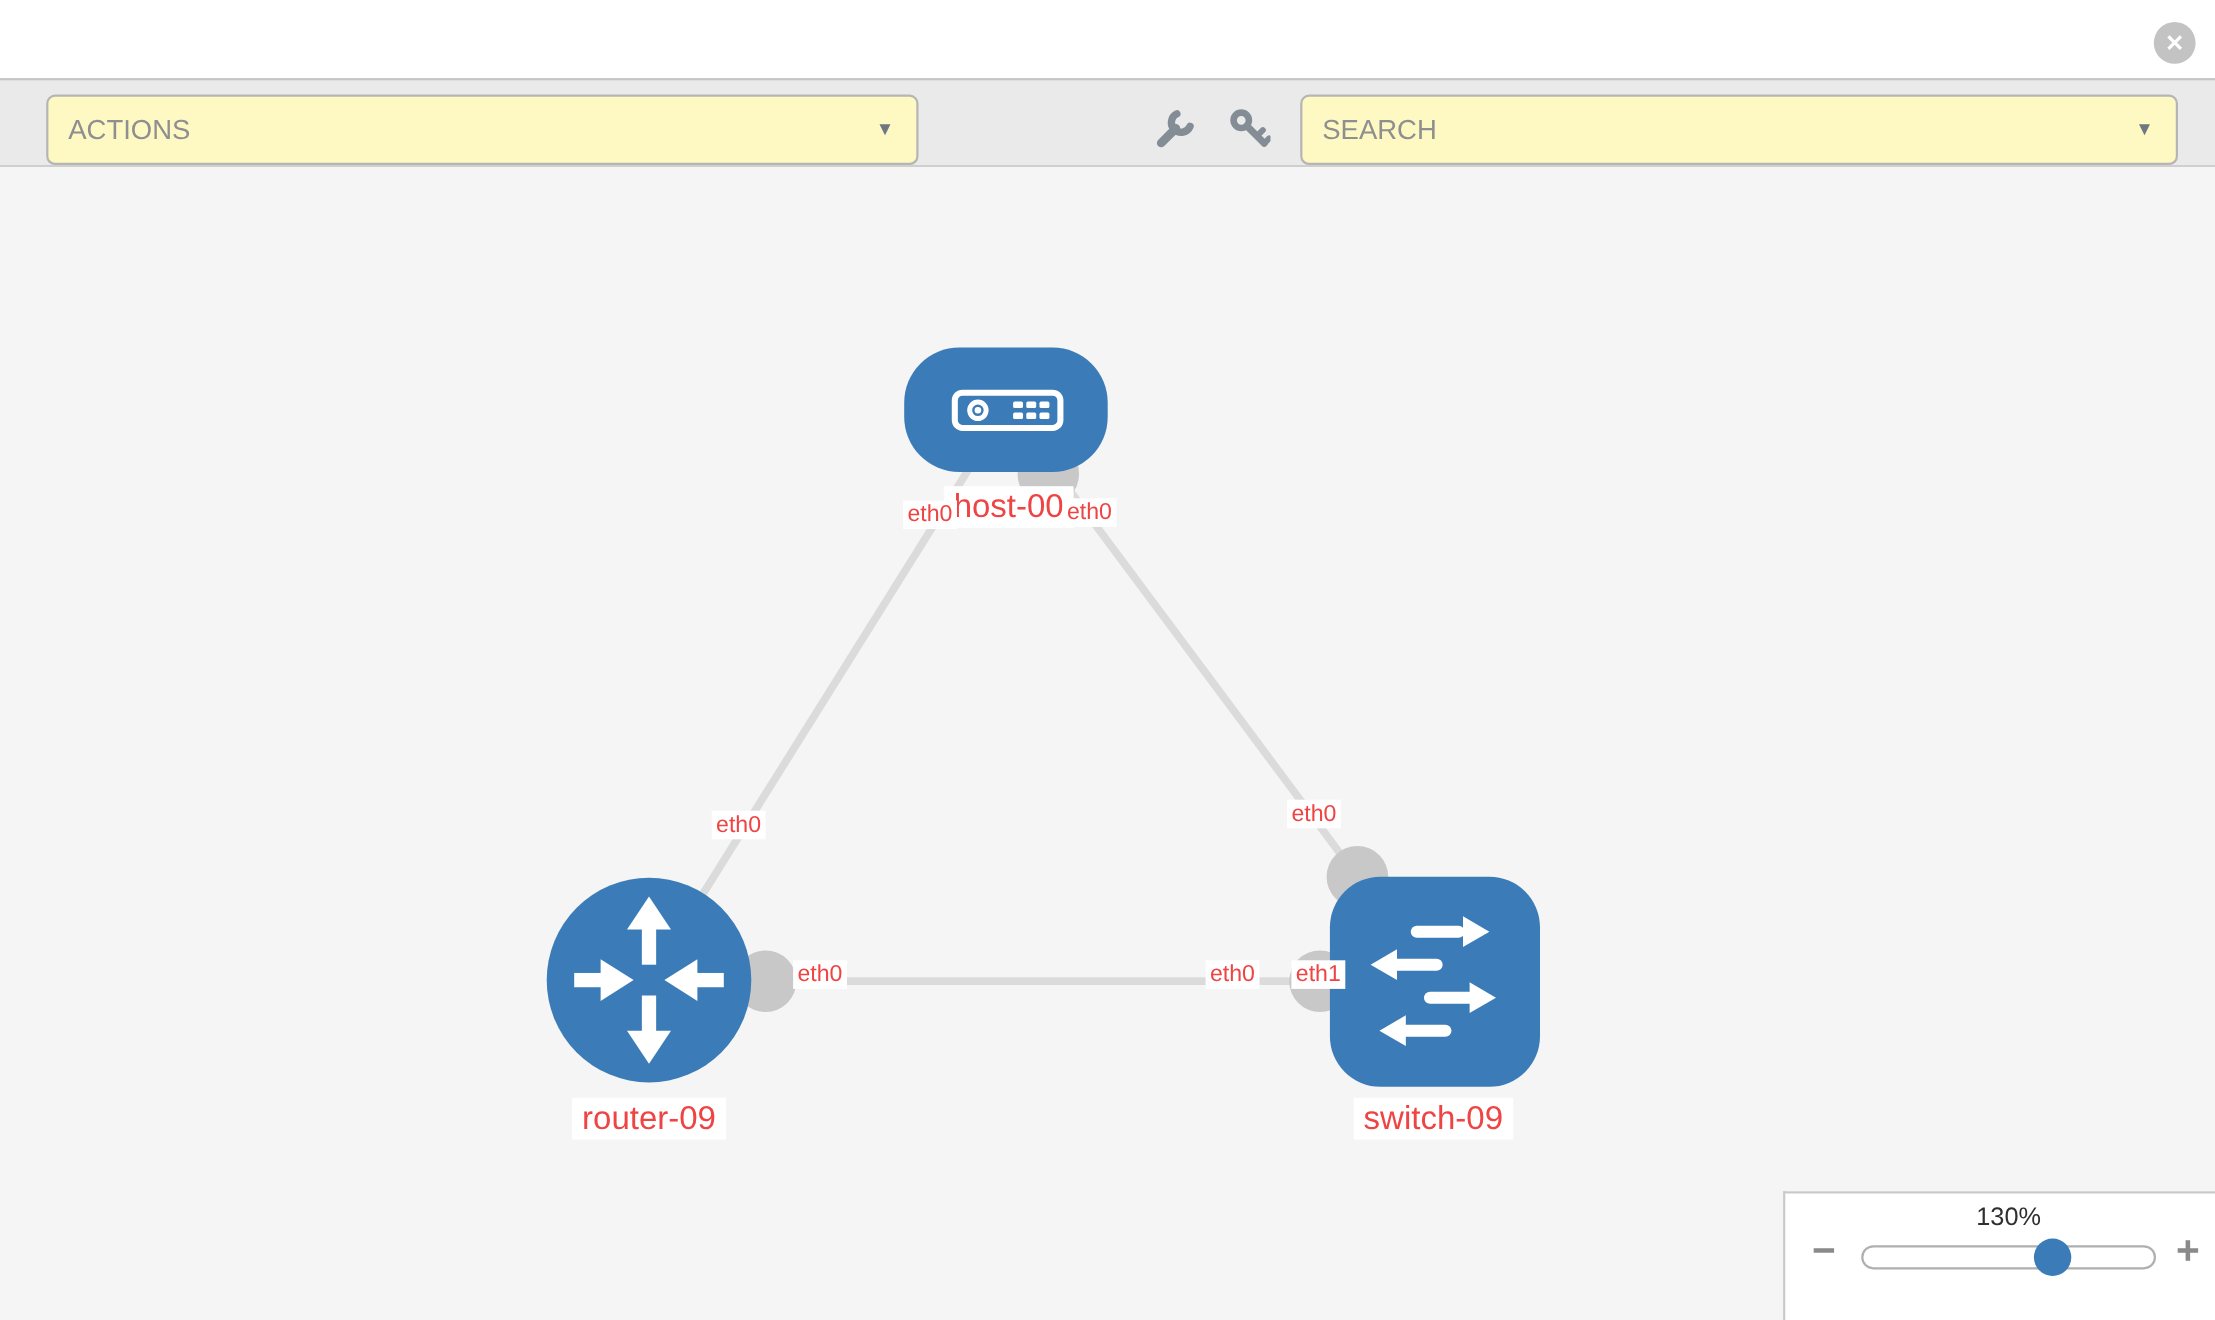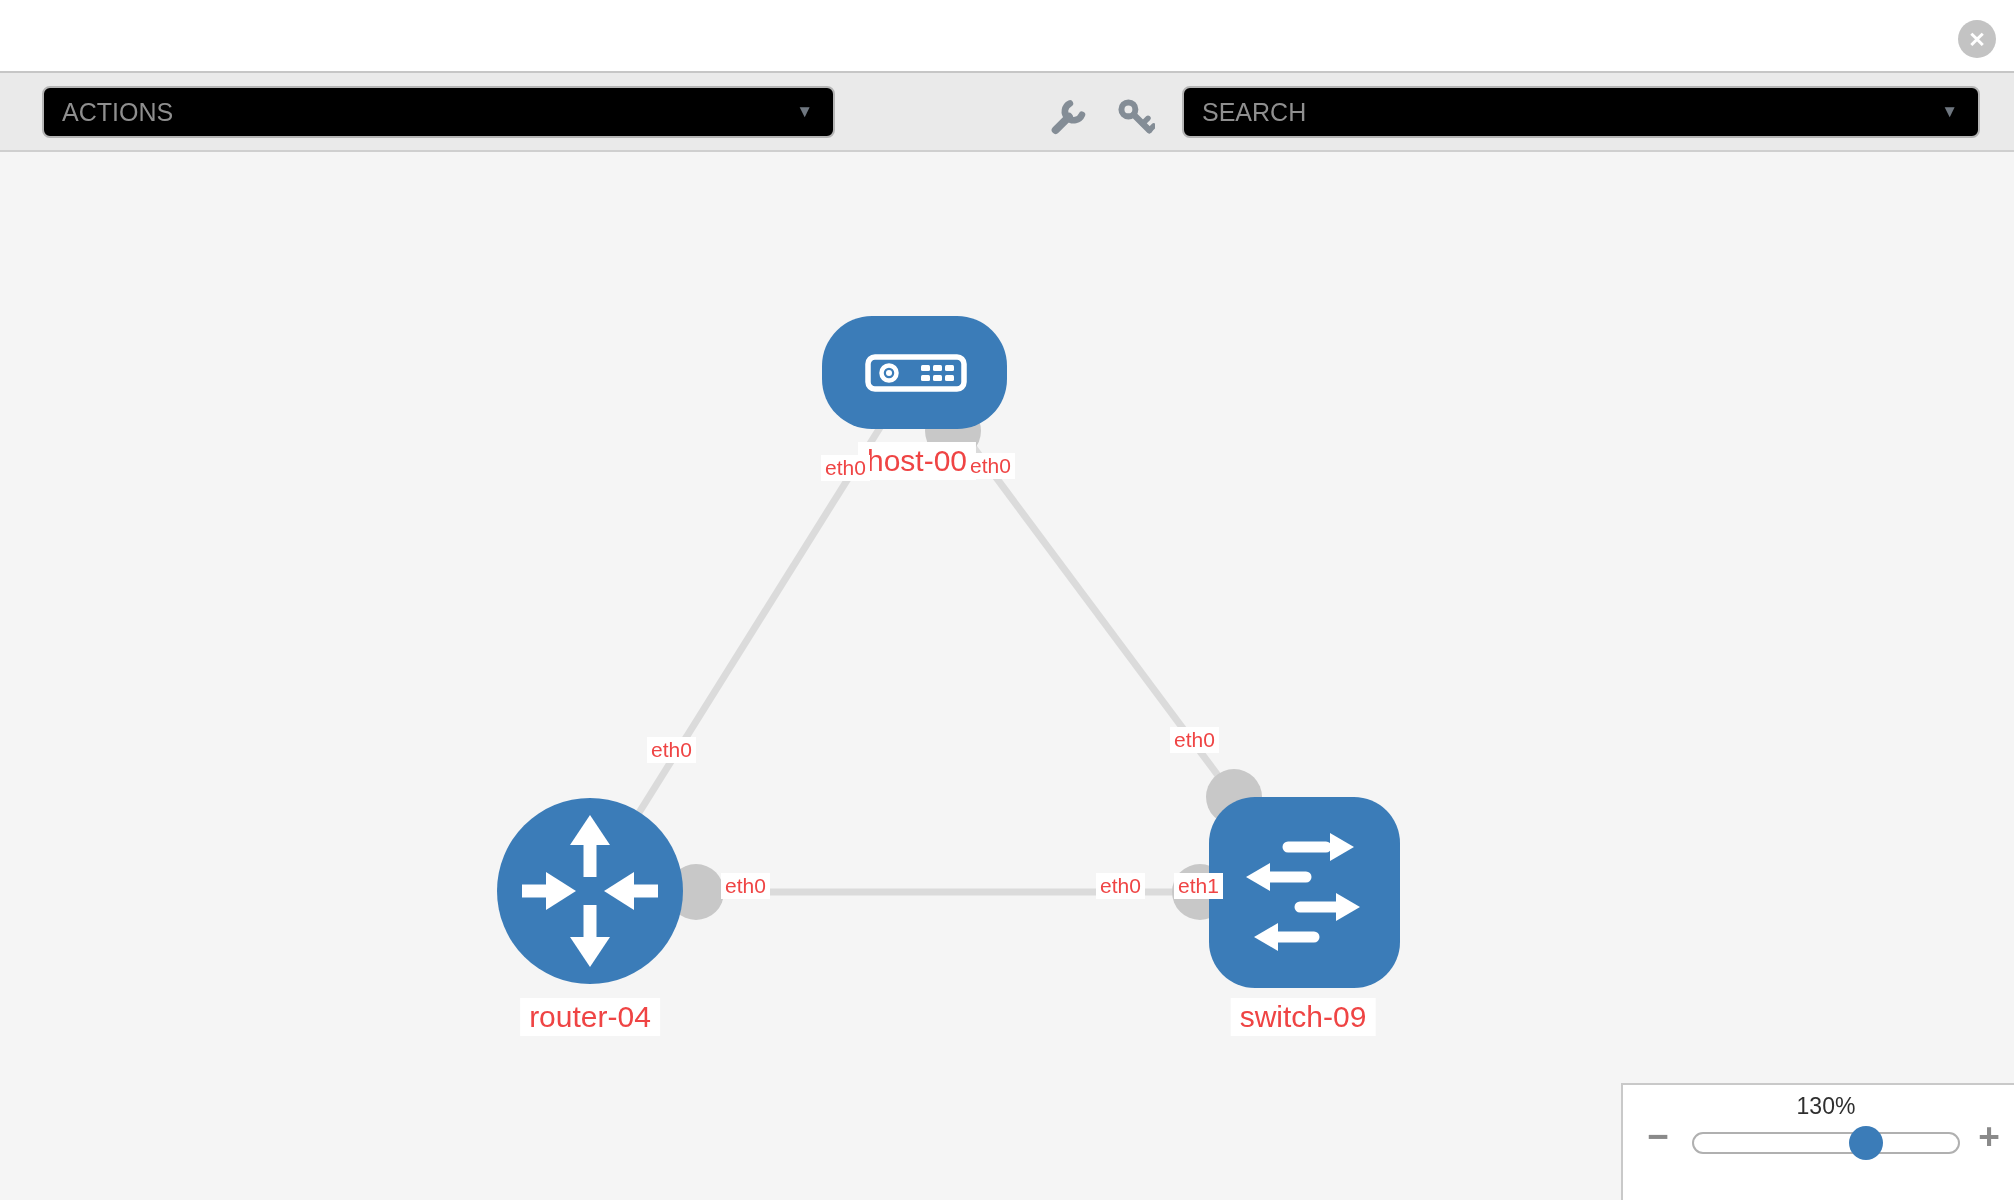--- a/index.html
+++ b/index.html
@@ -10,21 +10,21 @@
   
   .titlebar { position:absolute; left:0; top:0; width:2014px; height:71px; background:#fff; }
   .title { position:absolute; left:38px; top:18px; font-size:27px; font-weight:700; color:#5c5c5a; letter-spacing:0.2px; }
   .close-btn { position:absolute; right:18px; top:20px; width:38px; height:38px; border:none; border-radius:50%;
                background:#c3c3c3; cursor:pointer; display:flex; align-items:center; justify-content:center; }
   .close-x { color:#fff; font-size:21px; font-weight:700; line-height:1; }
 
   
   .toolbar { position:absolute; left:0; top:71px; width:2014px; height:81px; background:#eaeaea;
              border-top:2px solid #c6c6c6; border-bottom:2px solid #cfcfcf; }
-  .select { position:absolute; top:13px; height:52px; background:#000000; border:2px solid #b5b5b5; border-radius:8px;
+  .select { position:absolute; top:13px; height:64px; background:#fef9c3; border:2px solid #b5b5b5; border-radius:8px;
             display:flex; align-items:center; cursor:pointer; }
   .select-label { font-size:25px; color:#8f8f8f; padding-left:18px; }
   .chevron { position:absolute; right:20px; top:50%; transform:translateY(-50%); font-size:17px; color:#6f7780; }
   .select.actions { left:42px;  width:793px; }
   .select.search  { left:1182px; width:798px; }
   .tool-btn { position:absolute; top:22px; width:44px; height:44px; border:none; background:transparent; cursor:pointer;
               display:flex; align-items:center; justify-content:center; }
   .tool-btn.wrench { left:1046px; }
   .tool-btn.key    { left:1114px; }
 
@@ -151,21 +151,21 @@
           <polygon points="-58,-15 -34,-29 -34,-1" stroke="none"></polygon>
           <line x1="-4" y1="15" x2="32" y2="15" stroke-width="11"></line>
           <polygon points="56,15 32,1 32,29" stroke="none"></polygon>
           <line x1="10" y1="45" x2="-26" y2="45" stroke-width="11"></line>
           <polygon points="-50,45 -26,31 -26,59" stroke="none"></polygon>
         </g>
       </g>
     </svg>
 
     <div class="nlabel centered" style="left:917px; top:290px;">host-00</div>
-    <div class="nlabel centered" style="left:590px; top:846px;">router-04</div>
+    <div class="nlabel centered" style="left:590px; top:846px;">router-09</div>
     <div class="nlabel centered" style="left:1303px; top:846px;">switch-09</div>
 
     <div class="ilabel" style="left:821px; top:303px;">eth0</div>
     <div class="ilabel" style="left:647px; top:585px;">eth0</div>
     <div class="ilabel" style="left:966px; top:301px;">eth0</div>
     <div class="ilabel" style="left:1170px; top:575px;">eth0</div>
     <div class="ilabel" style="left:721px; top:721px;">eth0</div>
     <div class="ilabel under" style="left:1096px; top:721px;">eth0</div>
     <div class="ilabel over" style="left:1174px; top:721px;">eth1</div>
 

